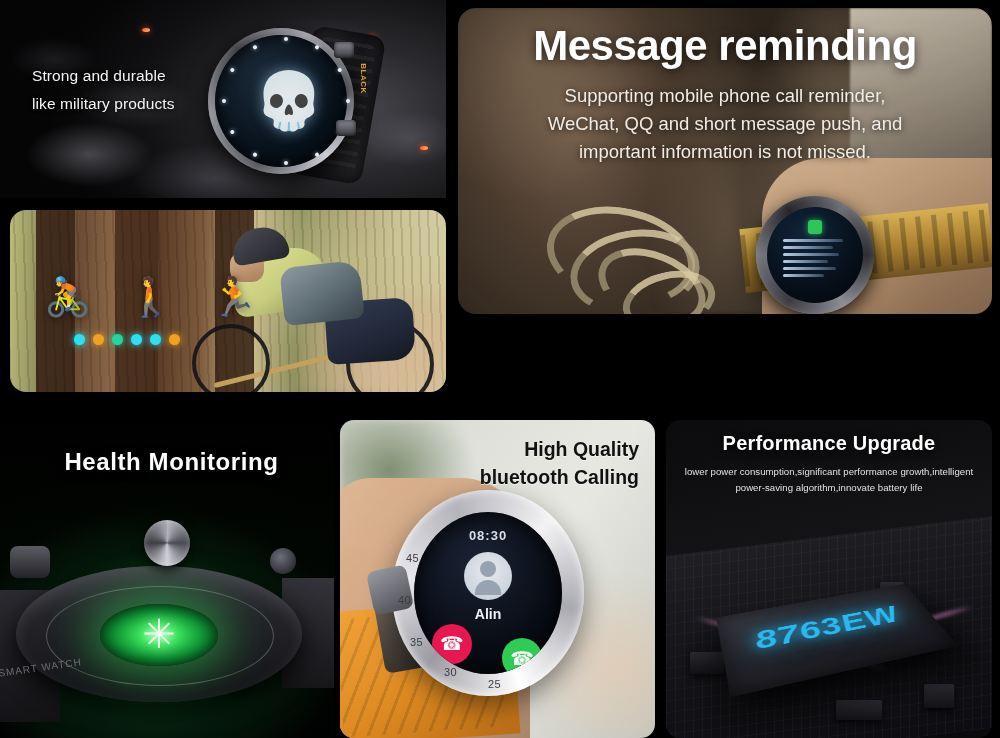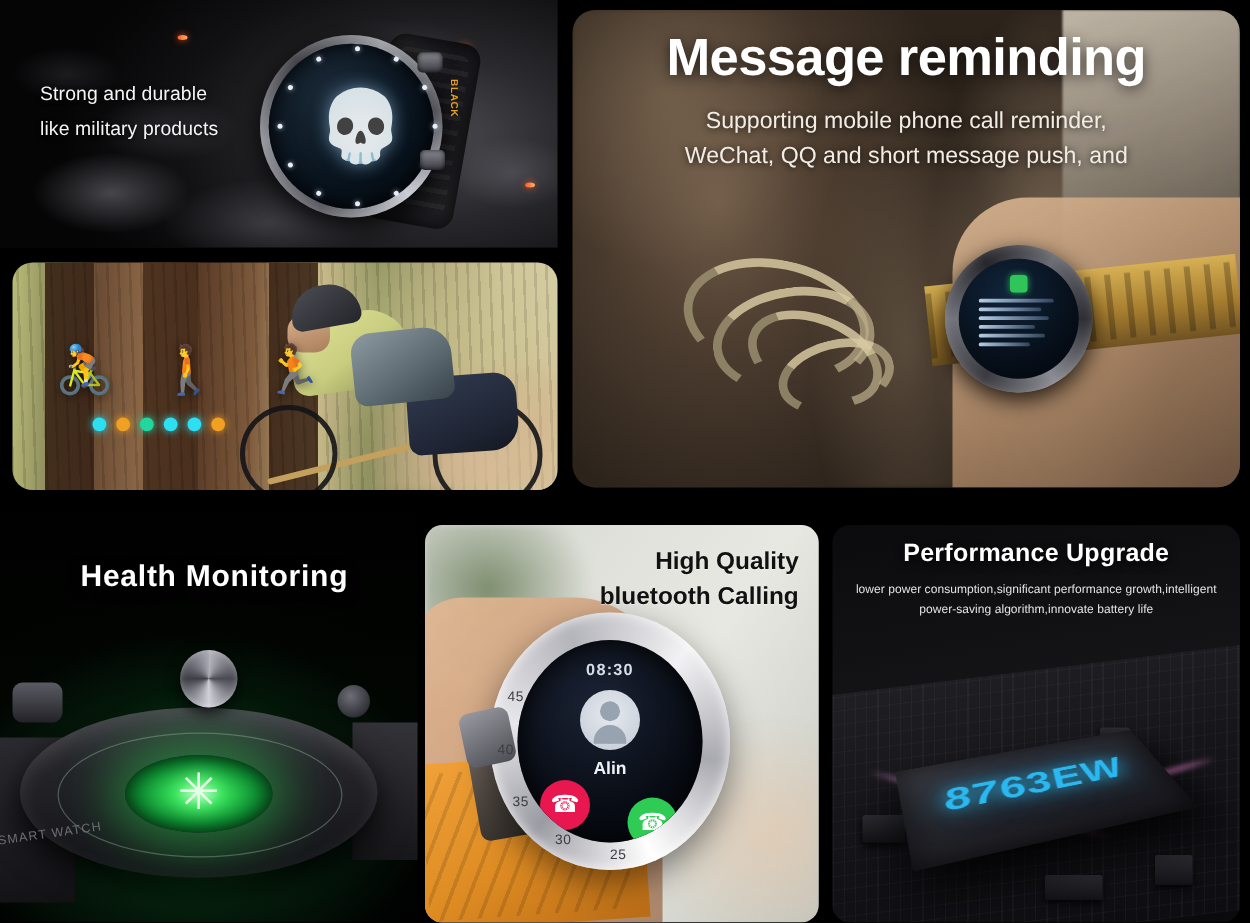--- a/index.html
+++ b/index.html
@@ -78,21 +78,21 @@
     background: linear-gradient(180deg,#8b8b94,#3a3a41);
     box-shadow: inset 0 0 4px rgba(0,0,0,.8);
   }
   .watch-skull .badge {
     position:absolute; right:-2px; top:62px; color:#e8a21c; font-size:8px;
     font-weight:700; letter-spacing:.5px; transform:rotate(90deg);
   }
 
   
   #p-message {
-    left: 458px; top: 8px; width: 534px; height: 382px; border-radius: 18px;
+    left: 458px; top: 8px; width: 534px; height: 306px; border-radius: 18px;
     background:
       radial-gradient(ellipse 200px 260px at 22% 40%, #6f5a47 0%, #4a3b2e 48%, #2c231b 100%),
       linear-gradient(105deg,#6b5846 0%, #8a7157 18%, #5d4c3c 38%, #b99a78 58%, #7d6855 78%, #3e332a 100%);
   }
   #p-message .blur-bg {
     position:absolute; inset:0;
     background:
       radial-gradient(ellipse 160px 380px at 72% 58%, rgba(196,170,140,.55), transparent 62%),
       radial-gradient(ellipse 120px 300px at 50% 70%, rgba(120,102,82,.55), transparent 65%),
       radial-gradient(ellipse 180px 200px at 14% 18%, rgba(150,128,102,.45), transparent 70%),
@@ -506,20 +506,21 @@
             <i style="width:76%"></i>
             <i style="width:58%"></i>
         </div>
       </div>
     </div>
 
     <div class="msg-title">Message reminding</div>
     <div class="msg-sub">
       <div>Supporting mobile phone call reminder,</div>
       <div>WeChat, QQ and short message push, and</div>
+      <div>important information is not missed.</div>
     </div>
   </div>
 
   <div class="panel" id="p-exercise">
     <div class="forest"></div>
     <div class="bark"></div>
     <div class="dust"></div>
     <div class="rider">
       <div class="frame"></div>
       <div class="wheel" style="left:14px;bottom:-10px;width:78px;height:78px"></div>

